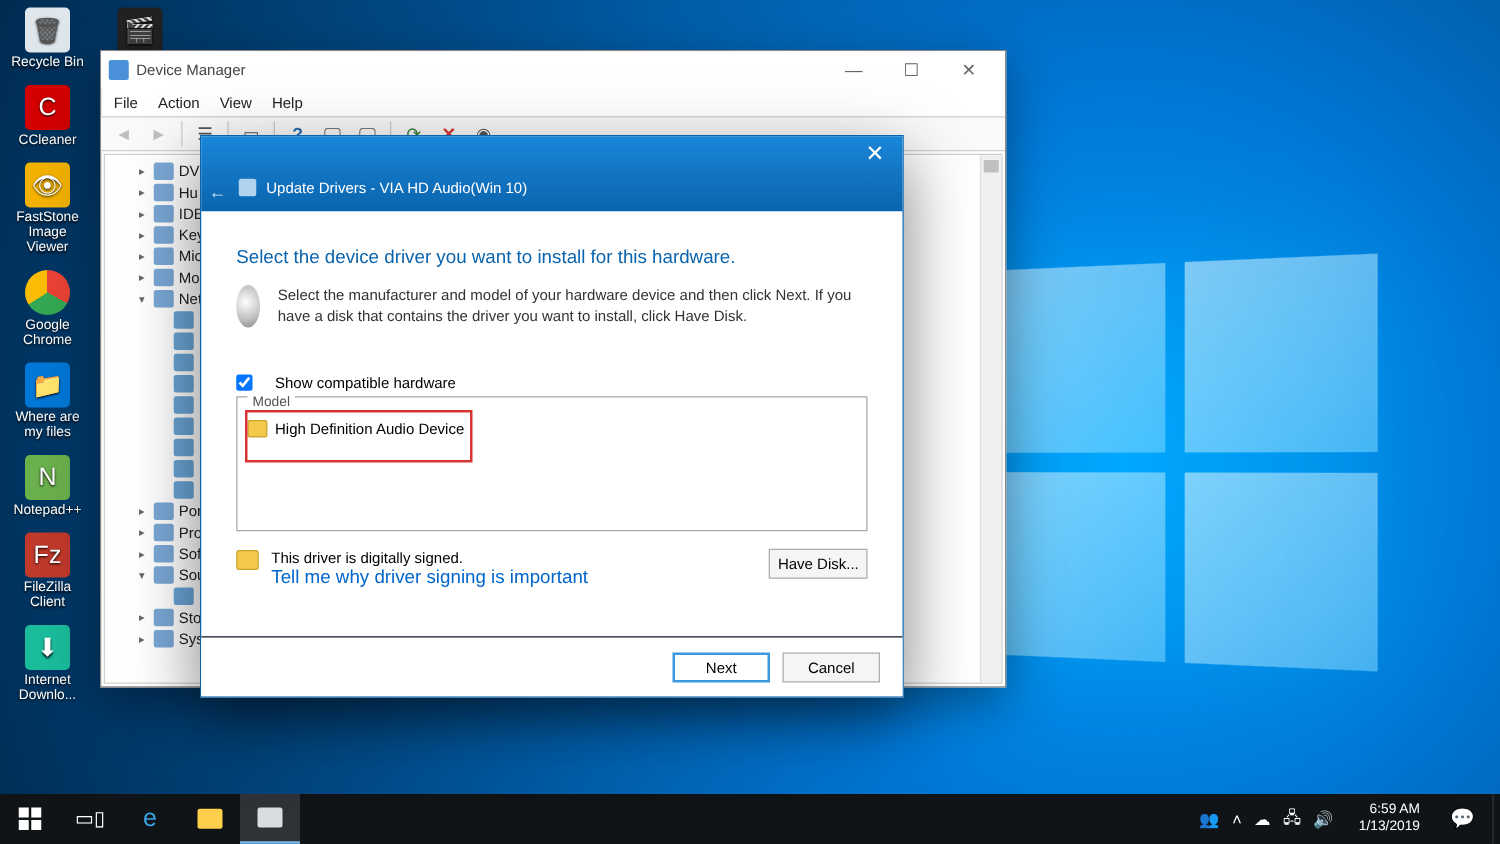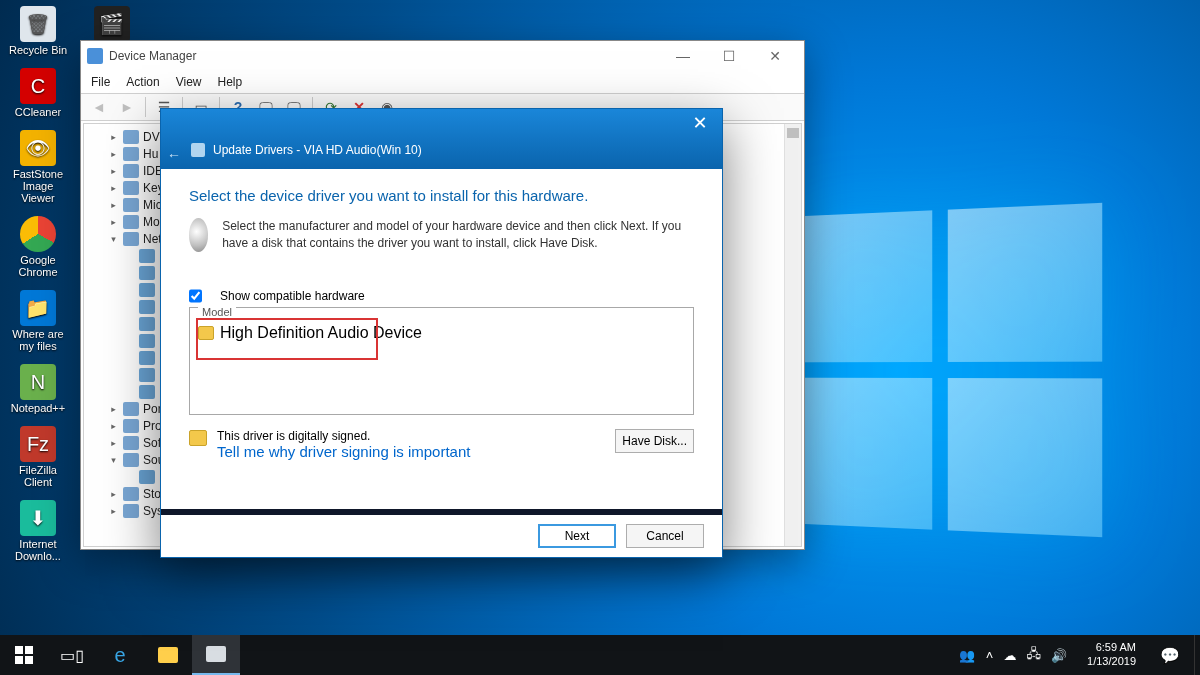--- a/index.html
+++ b/index.html
@@ -60,38 +60,38 @@
   .wizard{
     position:absolute; left:160px; top:108px; width:563px; height:450px;
     background:#fff; border:1px solid #0a64ad; box-shadow:0 18px 50px rgba(0,0,0,.5);
     z-index:5;
   }
   .wizhead{height:60px;background:linear-gradient(#1a86d9,#0a64ad);color:#fff;position:relative}
   .wizclose{position:absolute;right:0;top:0;width:44px;height:28px;display:flex;align-items:center;justify-content:center;color:#fff;font-size:18px;cursor:pointer}
   .wizback{position:absolute;left:6px;top:36px;color:#cde4f7;font-size:14px;cursor:pointer}
   .wiztitlebar{position:absolute;left:30px;top:34px;display:flex;align-items:center;gap:8px;font-size:12px}
   .wiztitlebar .wico{width:14px;height:14px;background:#b0d4ef;border-radius:2px}
-  .wizbody{position:absolute;left:0;right:0;top:60px;bottom:48px;padding:18px 28px 10px 28px}
+  .wizbody{position:absolute;left:0;right:0;top:60px;bottom:48px;padding:28px 28px 10px 28px}
   .wizH{color:#0a64ad;font-size:15px;margin-bottom:14px}
   .wizdesc{display:flex;gap:14px;font-size:12px;color:#333;line-height:1.45;margin-bottom:36px}
   .cdico{width:34px;height:34px;border-radius:50%;background:radial-gradient(circle at 40% 40%,#fefefe,#bfbfbf 60%,#888)}
   .chkrow{display:flex;gap:18px;font-size:12px;margin-bottom:4px}
   .chkrow input{margin:0}
   .modelbox{border:1px solid #a8a8a8;height:108px;position:relative;background:#fff}
   .modelbox legend{font-size:11px;color:#555;position:absolute;left:8px;top:-2px;background:#fff;padding:0 4px}
-  .mlist{padding:16px 8px 6px 8px;font-size:16px}
+  .mlist{padding:16px 8px 6px 8px;font-size:12px}
   .mitem{display:flex;align-items:center;gap:6px;height:19px;cursor:pointer}
   .mitem .mico{width:16px;height:14px;background:#f3c84b;border:1px solid #caa32a;border-radius:2px}
   .hlbox{position:absolute;left:6px;top:10px;width:182px;height:42px;border:2px solid #d93434;pointer-events:none}
   .signedrow{display:flex;align-items:flex-start;gap:10px;font-size:12px;margin-top:14px}
   .signedrow .sico{width:18px;height:16px;background:#f3c84b;border:1px solid #caa32a;border-radius:2px;margin-top:1px}
   .signedrow a{color:#0066cc;text-decoration:none;font-size:15px;cursor:pointer}
   .hdisk{margin-left:auto}
   .wbtn{min-width:78px;height:24px;font-size:12px;border:1px solid #adadad;background:#f5f5f5;cursor:pointer}
-  .wizfoot{position:absolute;left:0;right:0;bottom:0;height:48px;border-top:6px solid #0f172a;display:flex;align-items:center;justify-content:flex-end;gap:10px;padding:0 18px;background:#fff}
+  .wizfoot{position:absolute;left:0;right:0;bottom:0;height:48px;border-top:1px solid #0f172a;display:flex;align-items:center;justify-content:flex-end;gap:10px;padding:0 18px;background:#fff}
   .wbtn.primary{border:2px solid #3b99e0;background:#fff}
 
   
   .taskbar{position:absolute;left:0;right:0;bottom:0;height:40px;background:#111417;display:flex;align-items:center;color:#fff}
   .tkbtn{width:48px;height:40px;display:flex;align-items:center;justify-content:center;cursor:pointer}
   .startlogo{display:grid;grid-template:1fr 1fr/1fr 1fr;gap:2px;width:18px;height:18px}
   .startlogo div{background:#fff}
   .tkactive{background:#2f3338;border-bottom:2px solid #76b9ed}
   .tkright{margin-left:auto;display:flex;align-items:center;height:40px}
   .tray{display:flex;align-items:center;gap:10px;font-size:13px;padding:0 10px;color:#fff}

